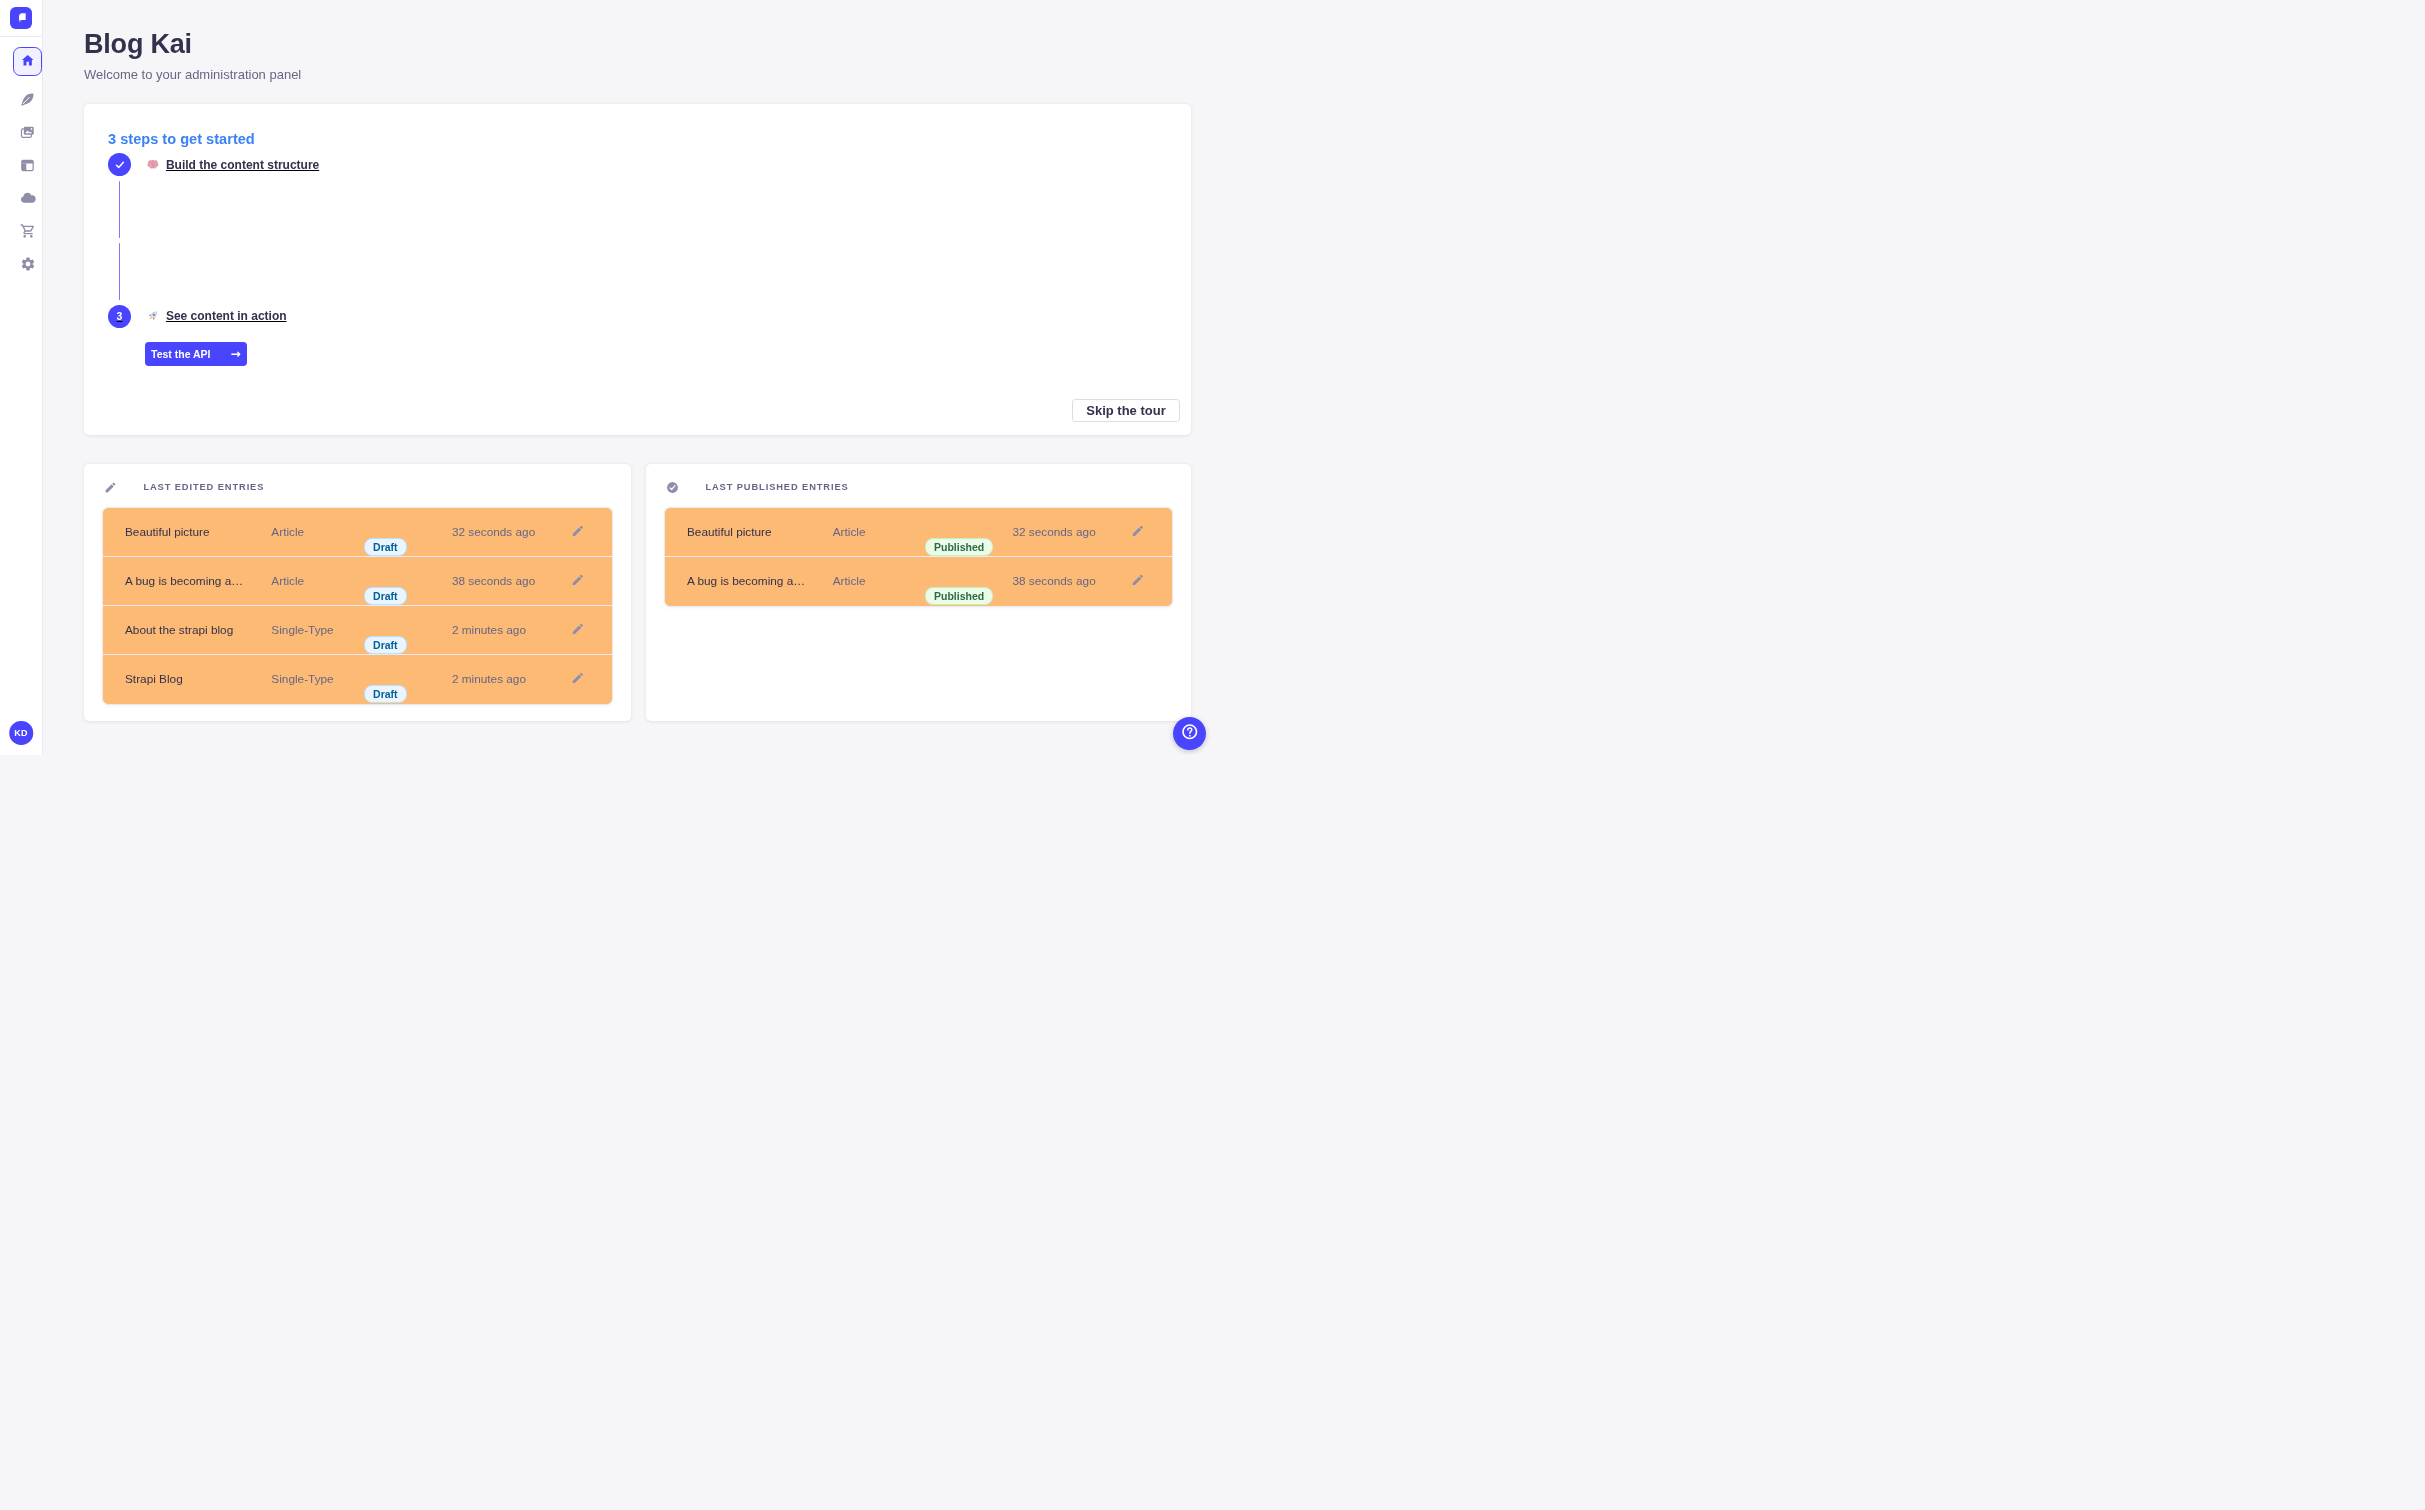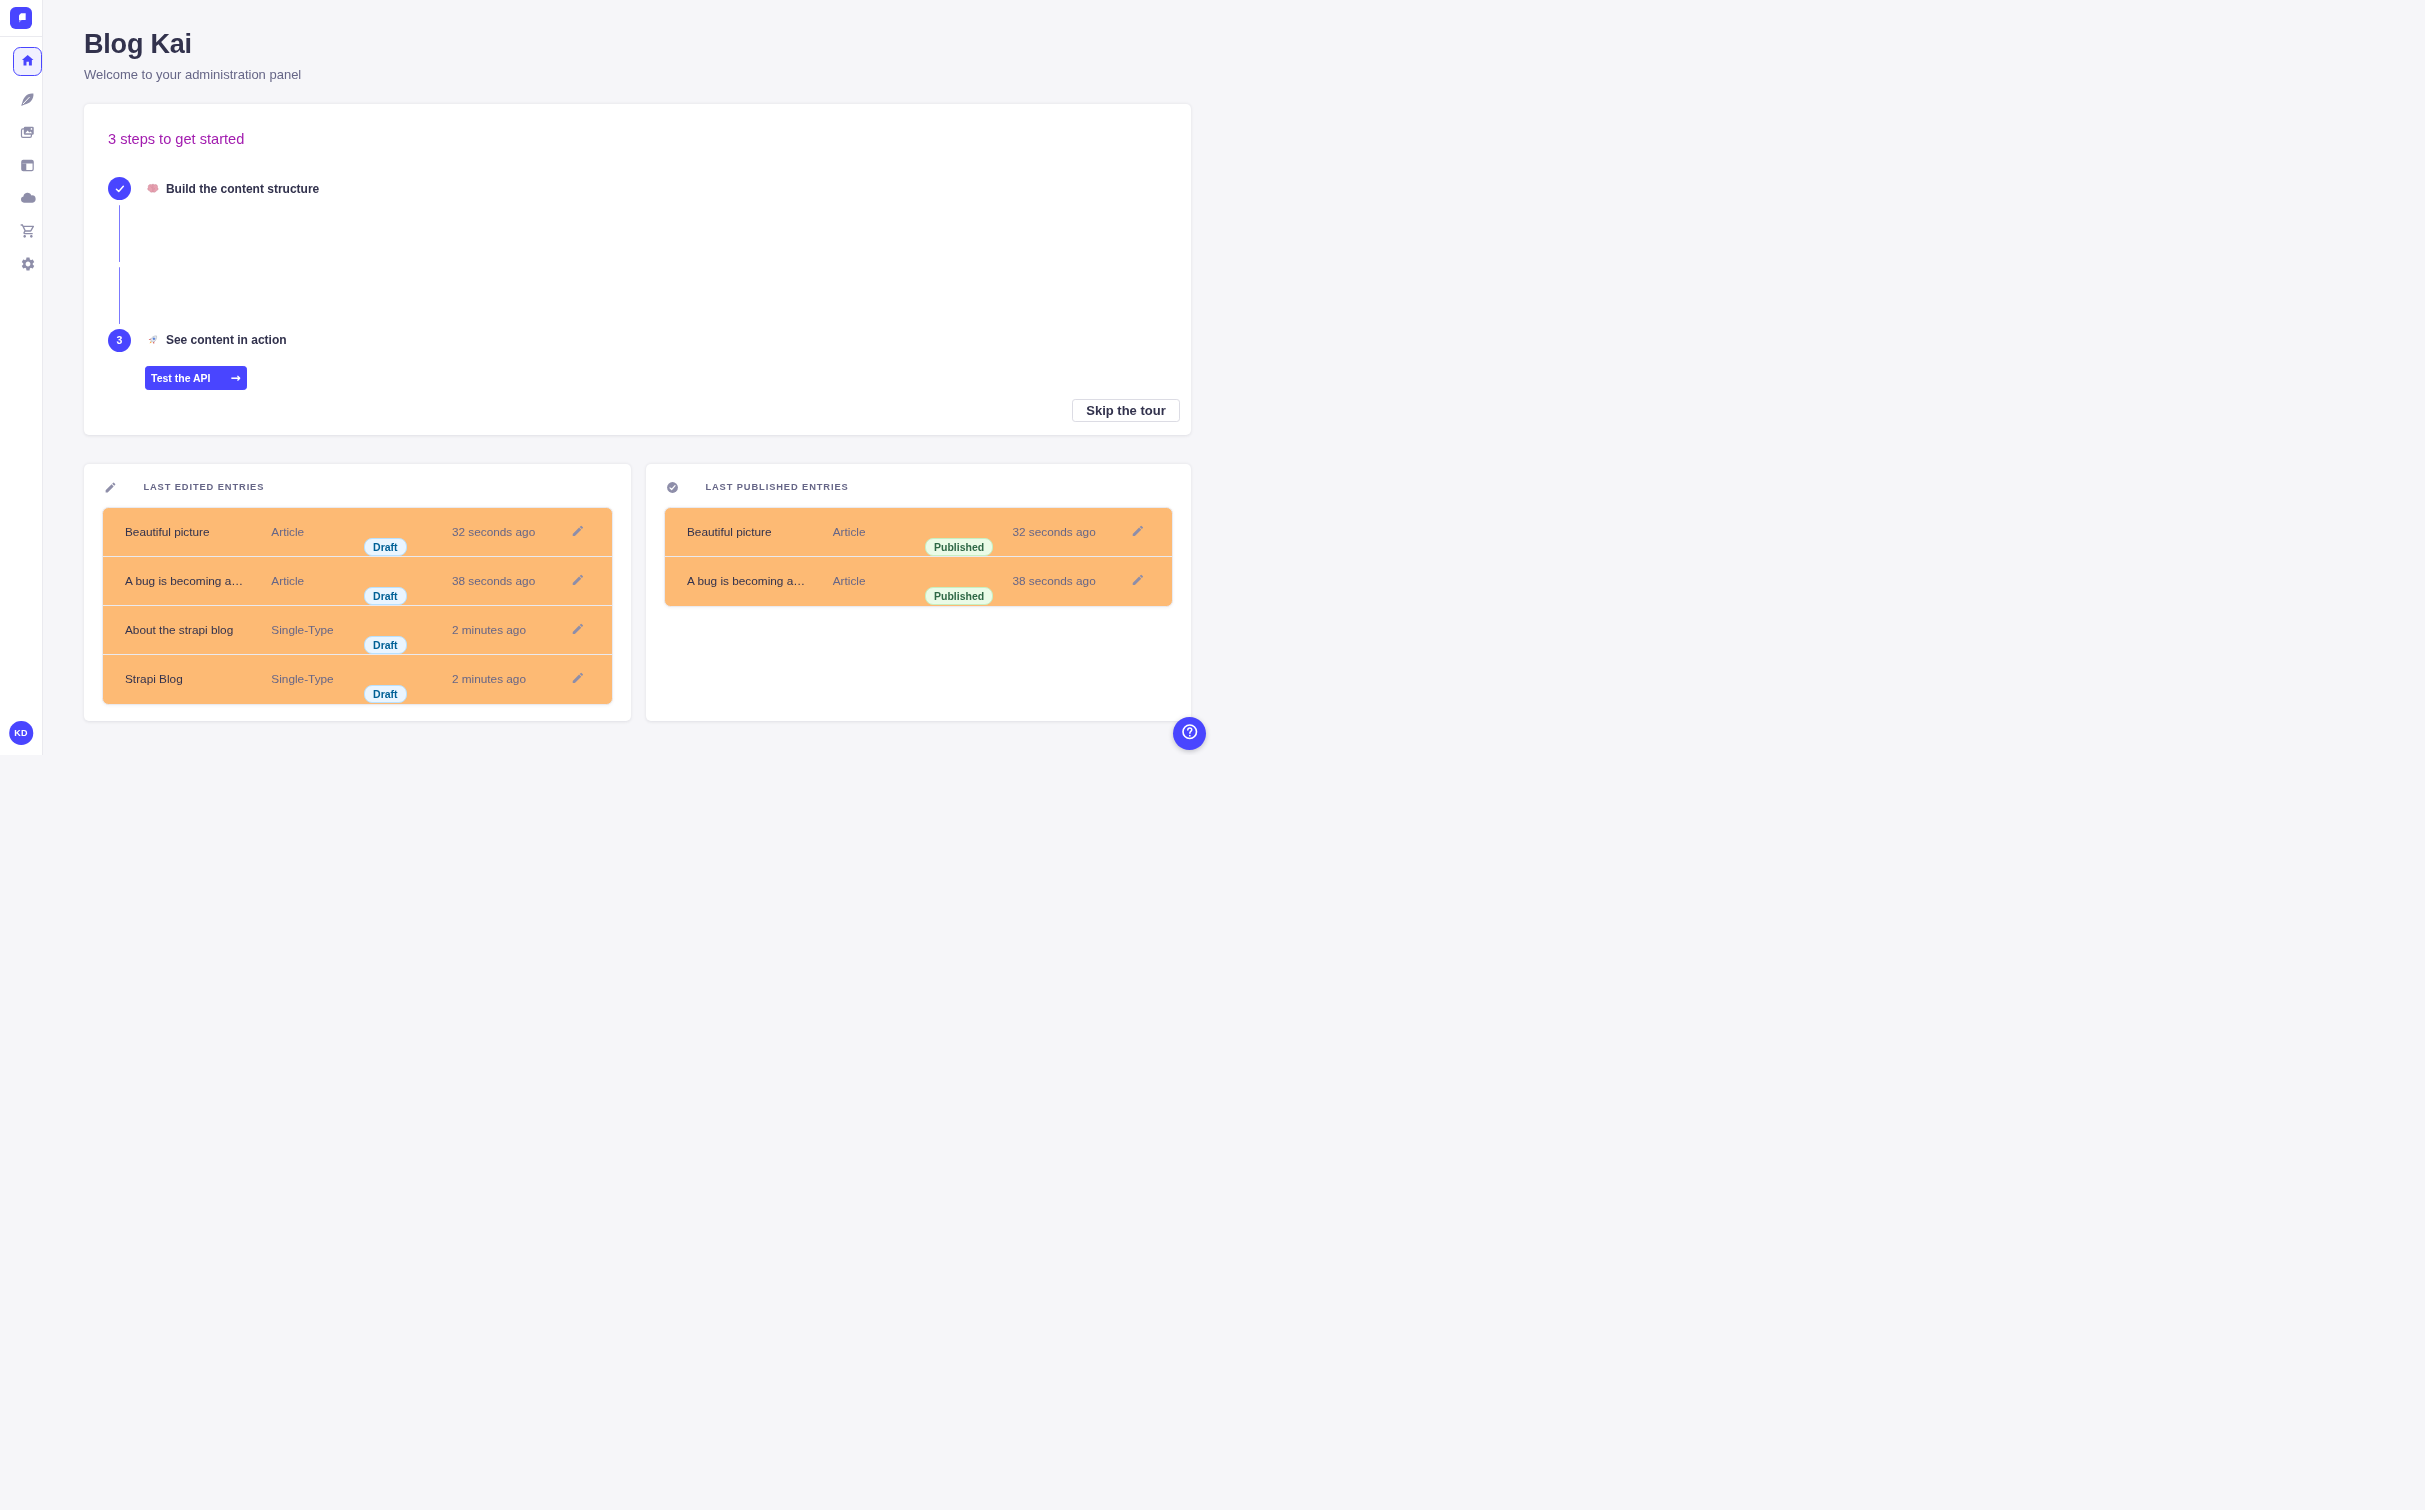--- a/index.html
+++ b/index.html
@@ -17,22 +17,22 @@
   .avatar { position:absolute; bottom:10.5px; left:50%; transform:translateX(-50%); width:23.5px; height:23.5px; border-radius:50%; background:#4945ff; color:#fff; font-size:9px; font-weight:bold; display:flex; align-items:center; justify-content:center; cursor:pointer; letter-spacing:0.2px; }
 
   
   .hero { position:absolute; left:84px; top:29px; }
   .hero h1 { font-size:27px; font-weight:bold; color:#32324d; letter-spacing:-0.2px; }
   .hero p { margin-top:7.3px; font-size:13px; color:#666687; }
 
   
   .card { position:absolute; background:#fff; border-radius:4.9px; box-shadow:0 0.8px 3.2px rgba(33,33,52,.1); }
   .steps-card { left:84px; top:104px; width:1107px; height:331px; padding:27px 24px; }
-  .steps-title { font-size:14.6px; font-weight:normal; color:#a21caf; }
-  .steps-list { margin-top:30px; }
+  .steps-title { font-size:14.6px; font-weight:bold; color:#3b82f6; }
+  .steps-list { margin-top:6px;text-decoration:underline; }
   .step-row { display:flex; align-items:center; gap:14.6px; height:23px; }
   .step-dot { width:23px; height:23px; min-width:23px; border-radius:50%; background:#4945ff; color:#fff; display:flex; align-items:center; justify-content:center; font-size:10.5px; font-weight:bold; }
   .step-label { display:flex; align-items:center; gap:6.5px; font-size:12px; font-weight:600; color:#32324d; }
   .emoji { width:13.8px; height:13.8px; display:inline-flex; }
   .connector { width:1.6px; height:57px; background:#7b79ff; margin:4.9px 0 4.9px 10.5px; border-radius:0.8px; }
   .btn-primary { margin:14.6px 0 0 37px; display:inline-flex; align-items:center; gap:20px; background:#4945ff; color:#fff; border:0.8px solid #4945ff; border-radius:3.2px; height:23.5px; padding:0 5px; font-size:10.5px; font-weight:bold; cursor:pointer; font-family:"Liberation Sans", sans-serif; }
   .btn-arrow { font-family:"DejaVu Sans", sans-serif; font-size:12px; line-height:1; }
   .btn-skip { position:absolute; right:11.3px; bottom:13px; background:#fff; border:0.8px solid #dcdce4; border-radius:3.2px; height:23px; padding:0 13px; font-size:13px; font-weight:600; color:#32324d; cursor:pointer; font-family:"Liberation Sans", sans-serif; }
 
   

